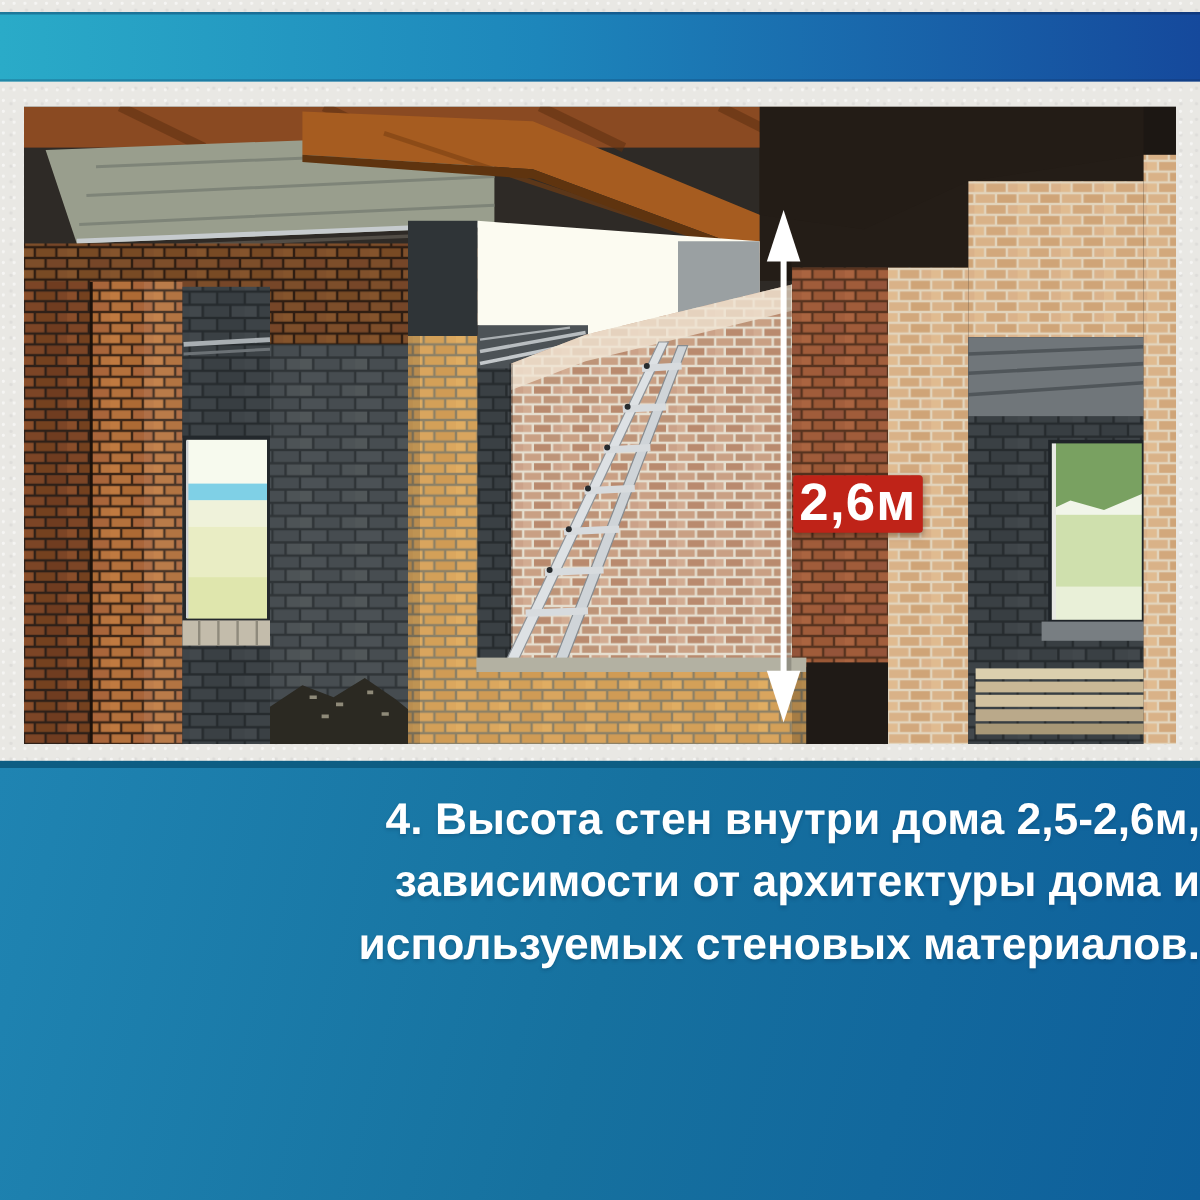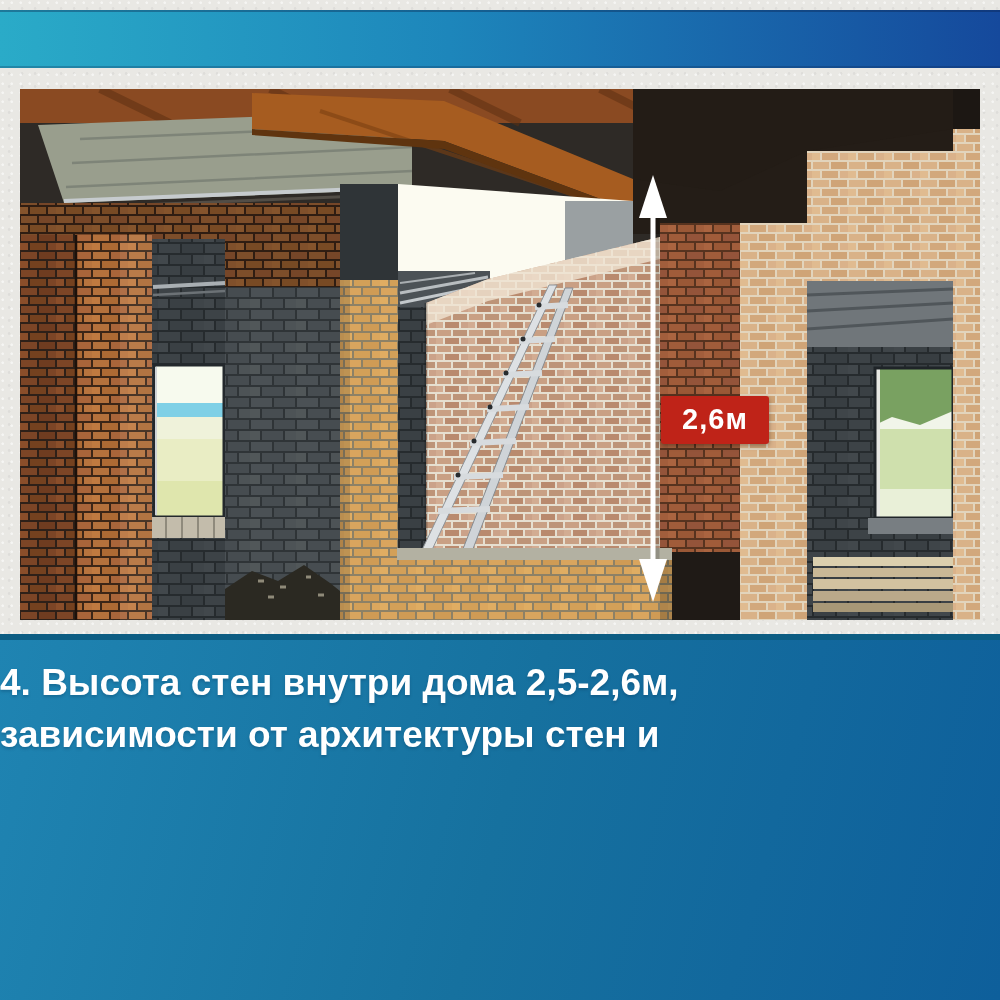--- a/index.html
+++ b/index.html
@@ -26,32 +26,32 @@
     background:#2e2a26;
   }
   .photo svg{display:block;width:960px;height:531px;}
   .badge{
     position:absolute;left:641px;top:307px;width:108px;height:48px;
     background:#bf2318;border-radius:3px;
     display:flex;align-items:center;justify-content:center;
     box-shadow:0 2px 5px rgba(0,0,0,.35);
   }
   .badge span{
-    color:#ffffff;font-weight:bold;font-size:29px;letter-spacing:1px;
+    color:#ffffff;font-weight:bold;font-size:44px;letter-spacing:1px;
     transform:translateY(-1px);
   }
   .panel{
     position:absolute;left:0;top:634px;width:1000px;height:366px;
     background:linear-gradient(105deg,#1f84b2 0%,#16719f 50%,#0e5f9b 100%);
     border-top:6px solid #0d5d83;
     box-sizing:border-box;
   }
   .caption{
     margin-top:17px;
-    text-align:left;color:#ffffff;font-weight:bold;
+    text-align:right;color:#ffffff;font-weight:bold;
     font-size:37px;line-height:52px;
     text-shadow:0 2px 3px rgba(0,40,70,.25);
   }
 </style>
 </head>
 <body>
 
 <div class="card">
 
   <div class="topbar"></div>
@@ -265,17 +265,18 @@
     </svg>
 
     <div class="badge">
       <span>2,6м</span>
     </div>
   </div>
 
   <div class="panel">
     <div class="caption">
       <div>4. Высота стен внутри дома 2,5-2,6м,</div>
-      <div>зависимости от архитектуры стен и</div>
+      <div>зависимости от архитектуры дома и</div>
+      <div>используемых стеновых материалов.</div>
     </div>
   </div>
 
 </div>
 
 </body></html>

